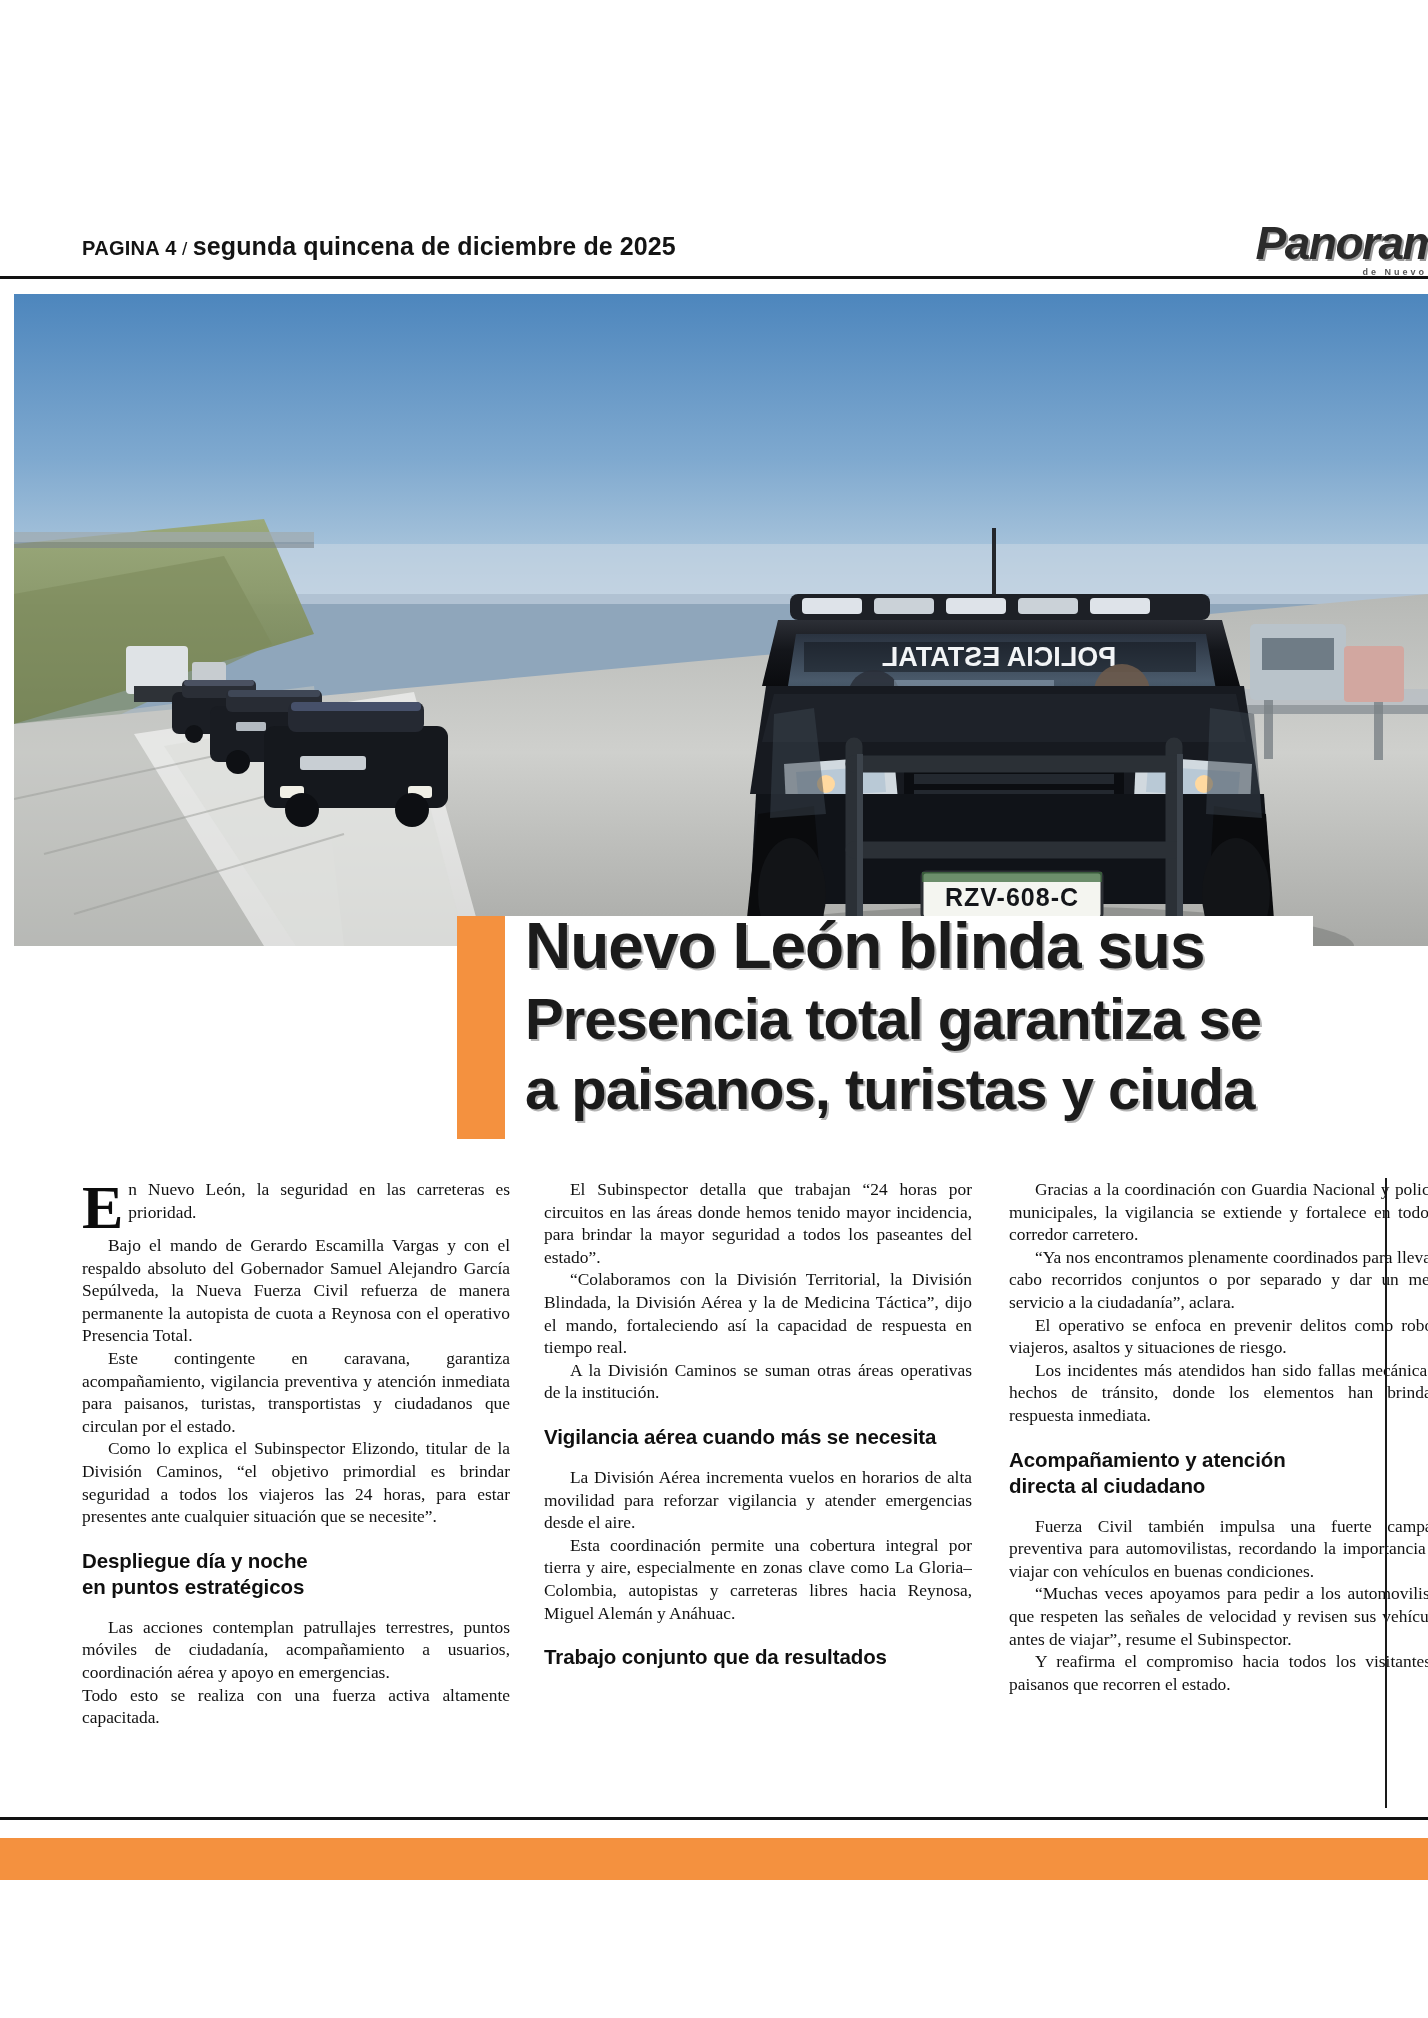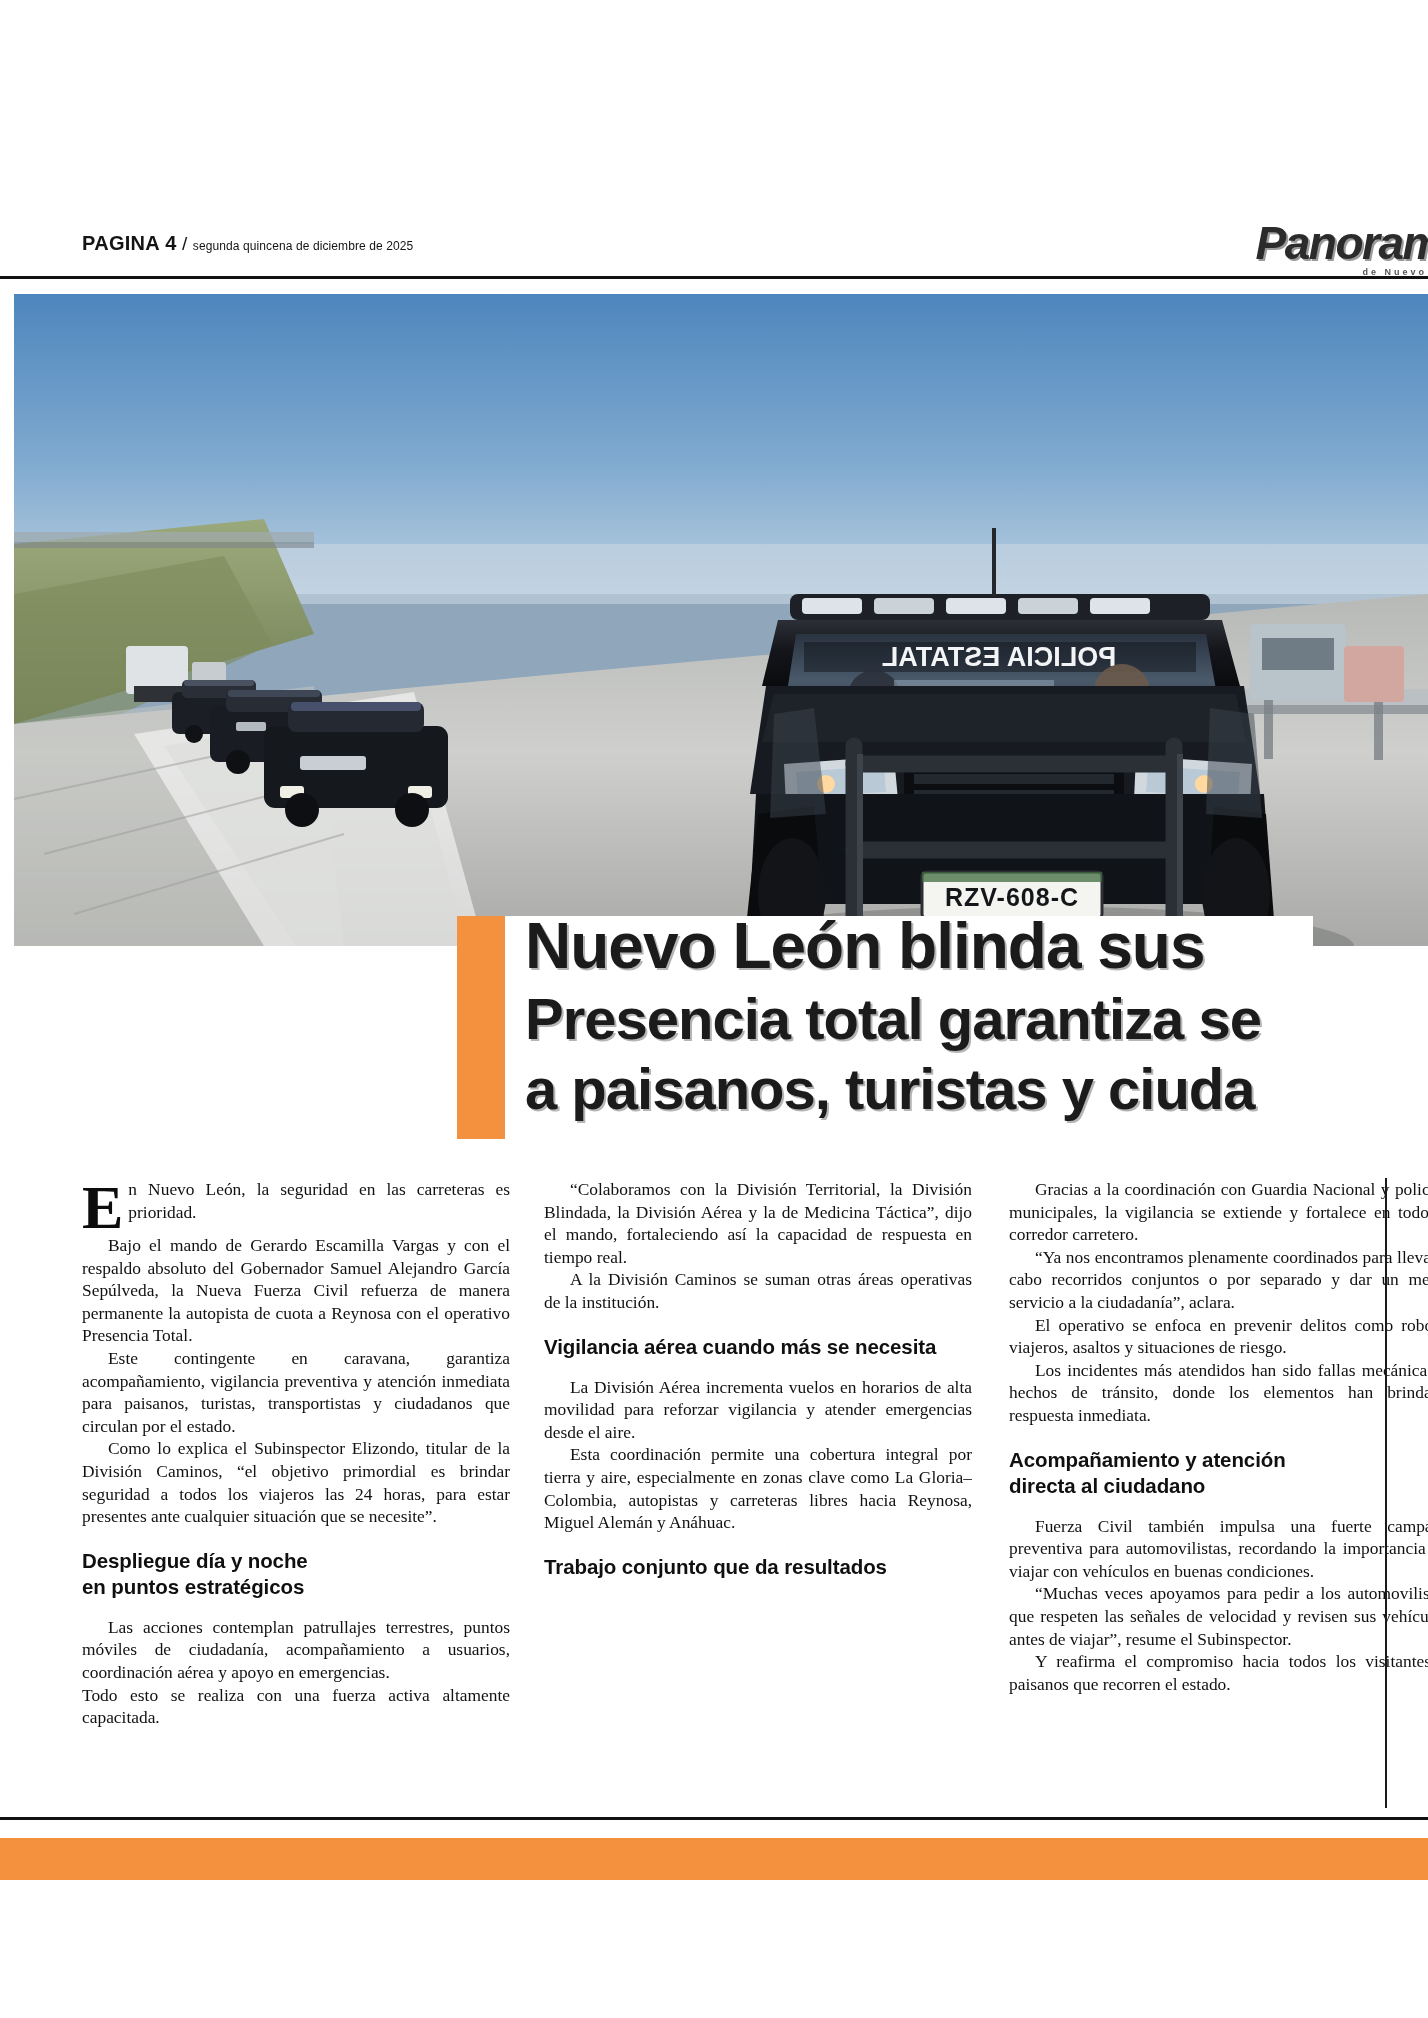--- a/index.html
+++ b/index.html
@@ -35,21 +35,21 @@
     color: #141414;
     white-space: nowrap;
     letter-spacing: .1px;
   }
   .folio .pg {
     font-weight: bold;
     font-size: 20px;
     letter-spacing: .3px;
   }
   .folio .slash { font-weight: normal; }
-  .folio .date { font-weight: normal; font-size: 12px; }
+  .folio .date { font-weight: bold; font-size: 25px; }
 
   .logo {
     position: absolute;
     right: -38px;
     top: -12px;
     text-align: right;
     overflow: hidden;
     width: 250px;
   }
   .logo-word {
@@ -421,20 +421,21 @@
       <div class="subhead">
         <div>Despliegue día y noche</div>
         <div>en puntos estratégicos</div>
       </div>
 
       <p>Las acciones contemplan patrullajes terrestres, puntos móviles de ciudadanía, acompañamiento a usuarios, coordinación aérea y apoyo en emergencias.</p>
       <p class="no-indent">Todo esto se realiza con una fuerza activa altamente capacitada.</p>
     </div>
 
     <div class="col col-2">
+      <p>El Subinspector detalla que trabajan “24 horas por circuitos en las áreas donde hemos tenido mayor incidencia, para brindar la mayor seguridad a todos los paseantes del estado”.</p>
       <p>“Colaboramos con la División Territorial, la División Blindada, la División Aérea y la de Medicina Táctica”, dijo el mando, fortaleciendo así la capacidad de respuesta en tiempo real.</p>
       <p>A la División Caminos se suman otras áreas operativas de la institución.</p>
 
       <div class="subhead">Vigilancia aérea cuando más se necesita</div>
 
       <p>La División Aérea incrementa vuelos en horarios de alta movilidad para reforzar vigilancia y atender emergencias desde el aire.</p>
       <p>Esta coordinación permite una cobertura integral por tierra y aire, especialmente en zonas clave como La Gloria–Colombia, autopistas y carreteras libres hacia Reynosa, Miguel Alemán y Anáhuac.</p>
 
       <div class="subhead">Trabajo conjunto que da resultados</div>
     </div>

